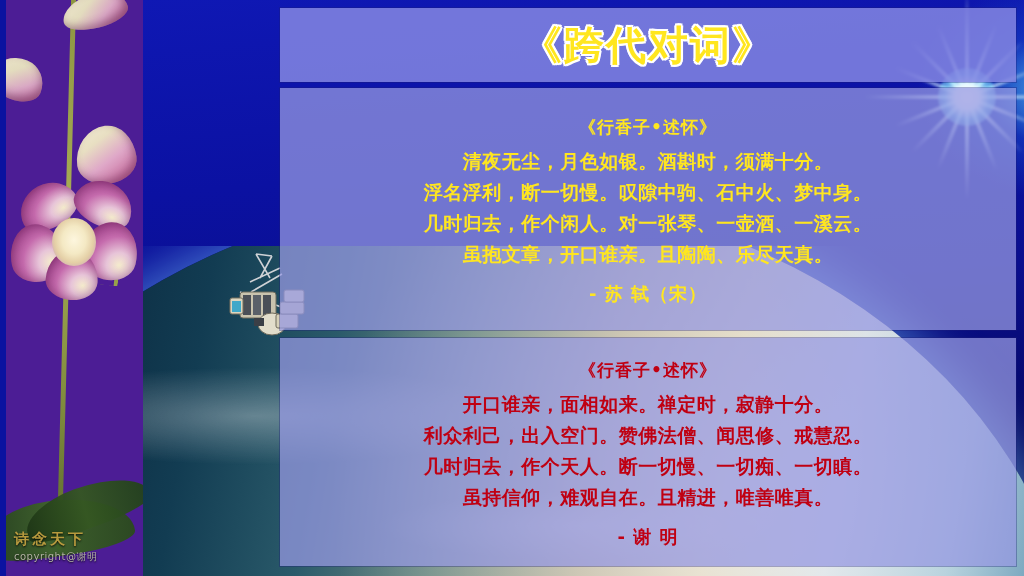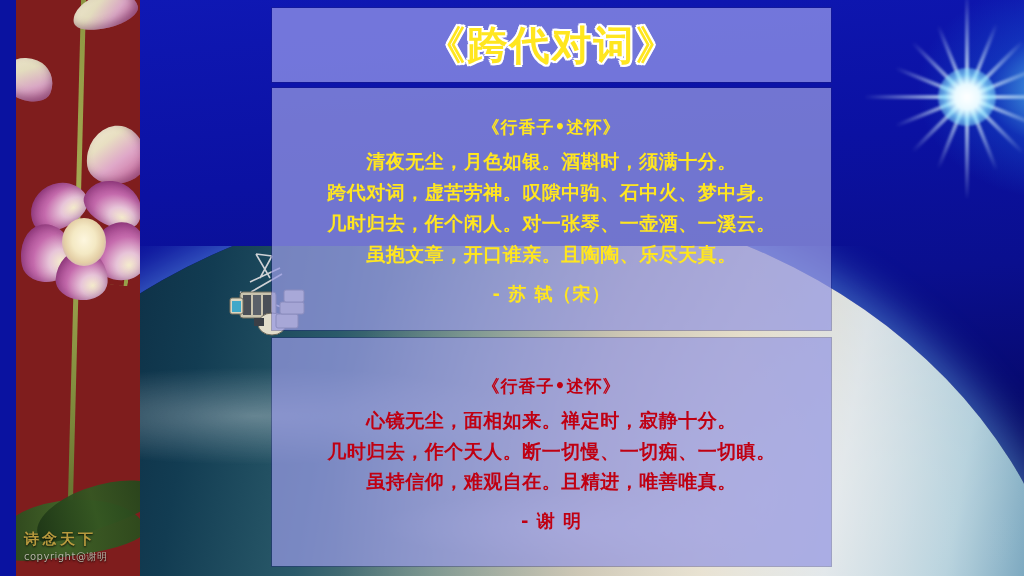--- a/index.html
+++ b/index.html
@@ -97,22 +97,22 @@
     background: linear-gradient(to bottom,
        rgba(180,235,255,0) 0%, rgba(225,248,255,0.85) 45%,
        #ffffff 50%, rgba(225,248,255,0.85) 55%, rgba(180,235,255,0) 100%);
     filter: blur(1.1px);
   }
   .starburst .ray.long::before { top: -104px; height: 208px; }
 
   
   .left-panel {
     position: absolute;
-    left: 16px; top: 0; width: 124px; height: 576px;
-    background: #7f1d1d;
+    left: 6px; top: 0; width: 137px; height: 576px;
+    background: #4c1d95;
     overflow: hidden;
   }
   .orchid-stem {
     position: absolute; left: 58px; top: -10px;
     width: 5px; height: 560px;
     background: linear-gradient(to bottom, #8b9440, #a8ad55 40%, #7e8a3c 75%, #5c6a2c);
     border-radius: 3px;
     transform: rotate(1.5deg);
   }
   .orchid-stem2 {
@@ -186,21 +186,21 @@
   
   .satellite {
     position: absolute; left: 210px; top: 248px;
     width: 104px; height: 104px;
     z-index: 3;
   }
 
   
   .panel {
     position: absolute;
-    left: 272px; width: 559px;
+    left: 280px; width: 736px;
     background: rgba(150,152,225,0.74);
     box-shadow: 0 0 0 1px rgba(30,30,120,0.35);
     z-index: 4;
   }
   .panel-title {
     top: 8px; height: 74px;
     display: flex; align-items: center; justify-content: center;
     background: rgba(132,134,226,0.86);
   }
   .panel-poem1 { top: 88px; height: 242px; }
@@ -321,30 +321,31 @@
   </div>
 
   <div class="panel panel-title">
     <div class="slide-title">《跨代对词》</div>
   </div>
 
   <div class="panel panel-poem1">
     <div class="poem poem-yellow">
       <div class="poem-heading">《行香子•述怀》</div>
       <div class="poem-line">清夜无尘，月色如银。酒斟时，须满十分。</div>
-      <div class="poem-line">跨代对词，虚苦劳神。叹隙中驹、石中火、梦中身。</div>
+      <div class="poem-line">浮名浮利，断一切慢。叹隙中驹、石中火、梦中身。</div>
       <div class="poem-line">几时归去，作个闲人。对一张琴、一壶酒、一溪云。</div>
       <div class="poem-line">虽抱文章，开口谁亲。且陶陶、乐尽天真。</div>
       <div class="poem-author">- 苏 轼（宋）</div>
     </div>
   </div>
 
   <div class="panel panel-poem2">
     <div class="poem poem-red">
       <div class="poem-heading">《行香子•述怀》</div>
-      <div class="poem-line">心镜无尘，面相如来。禅定时，寂静十分。</div>
+      <div class="poem-line">开口谁亲，面相如来。禅定时，寂静十分。</div>
+      <div class="poem-line">利众利己，出入空门。赞佛法僧、闻思修、戒慧忍。</div>
       <div class="poem-line">几时归去，作个天人。断一切慢、一切痴、一切瞋。</div>
       <div class="poem-line">虽持信仰，难观自在。且精进，唯善唯真。</div>
       <div class="poem-author">- 谢 明</div>
     </div>
   </div>
 
 </div>
 
 </body></html>

